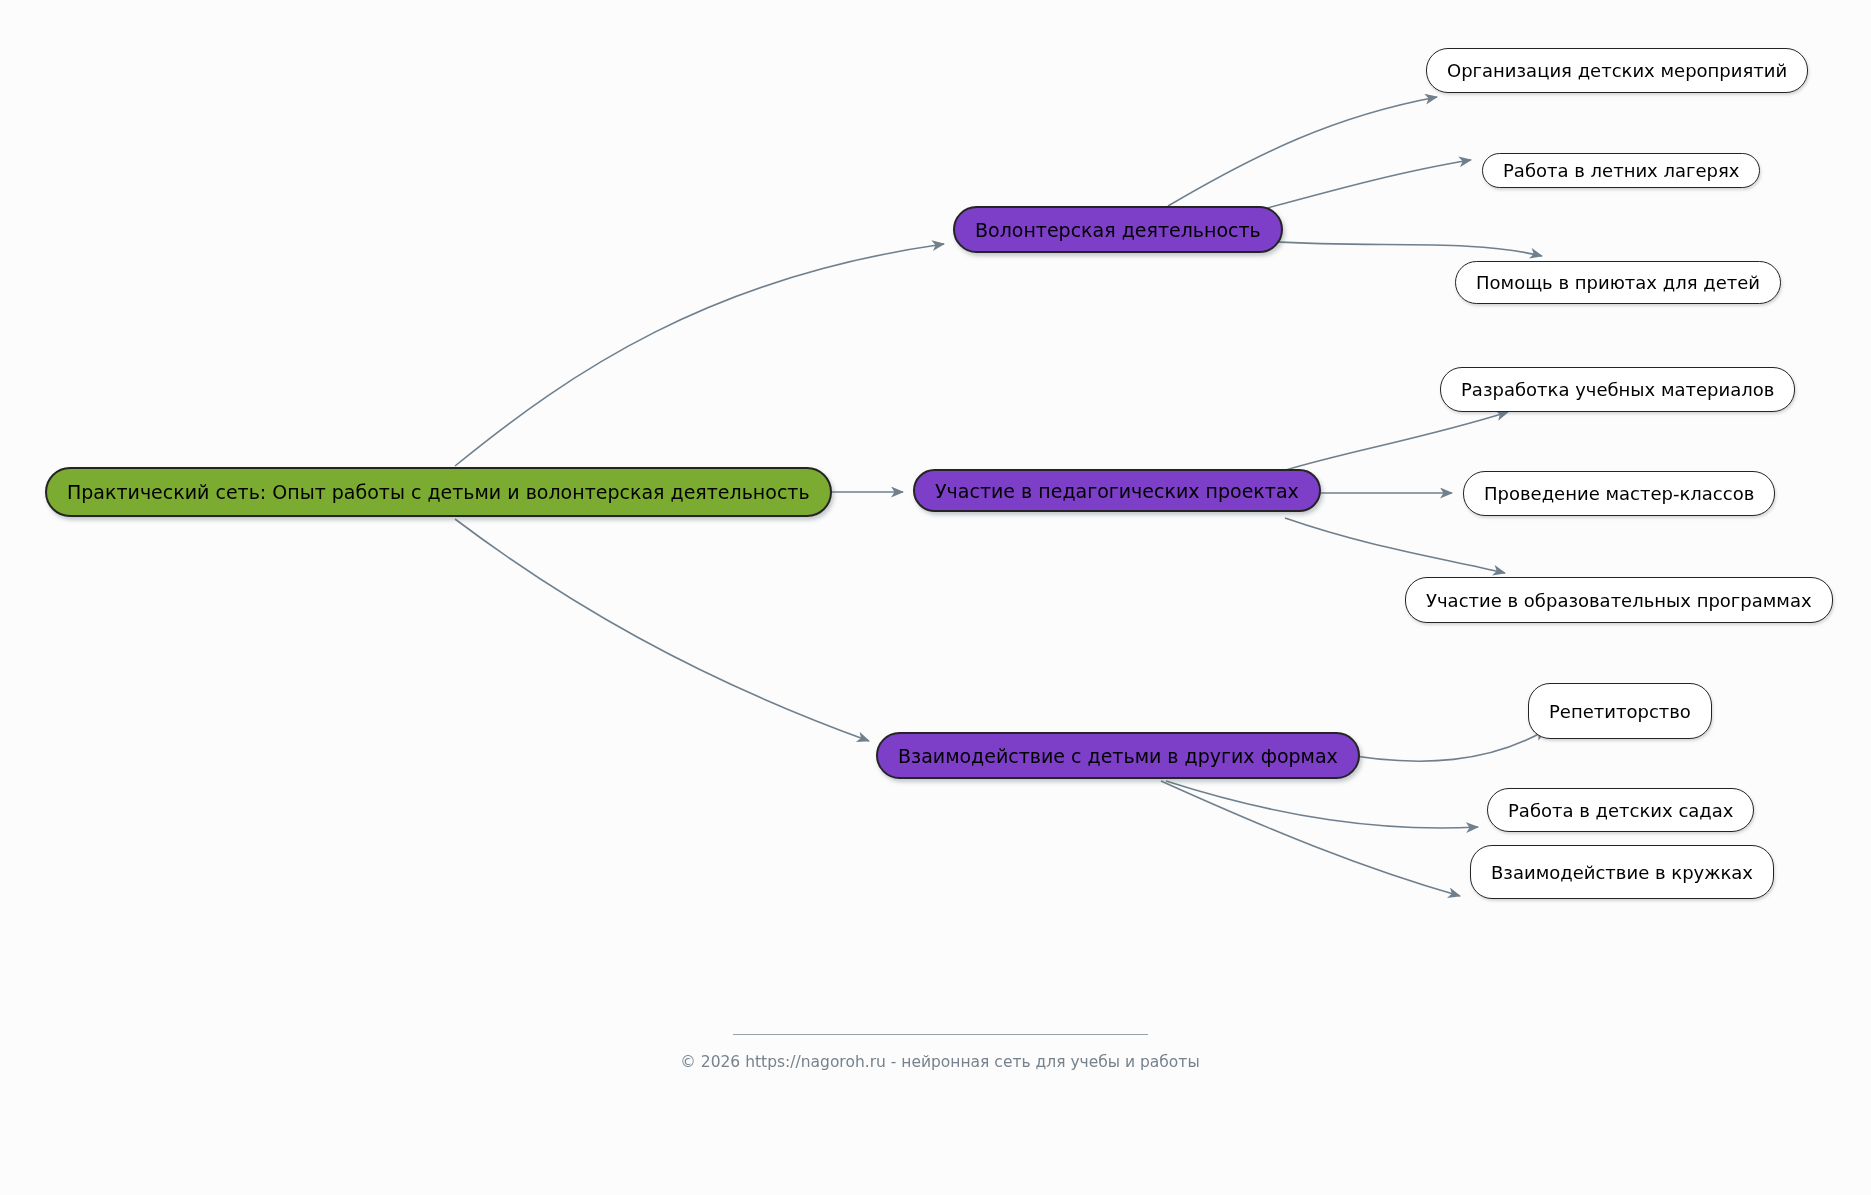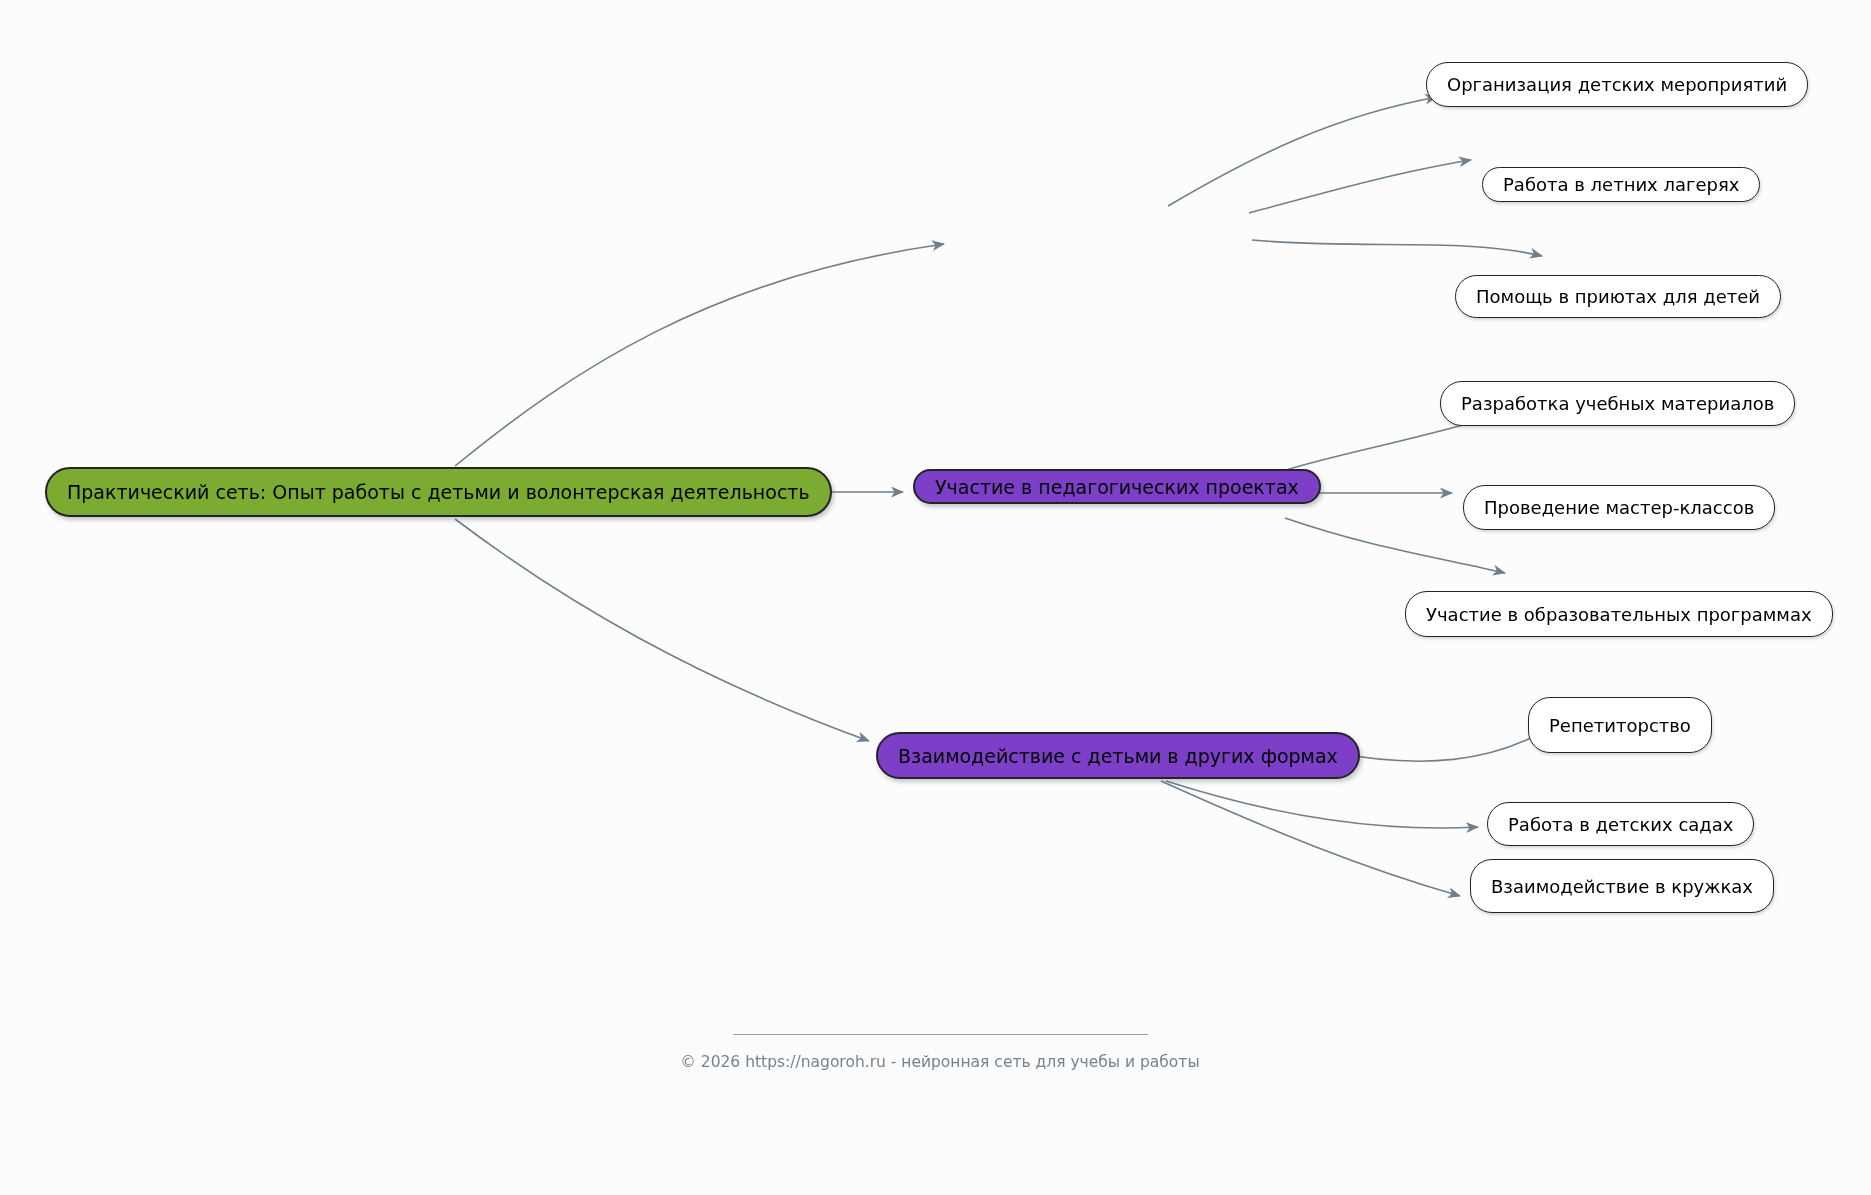--- a/index.html
+++ b/index.html
@@ -26,21 +26,20 @@
     background:#fff;
   }
   .node.root{background:#7BAB30;}
   .node.branch{background:#7D3EC8;}
   .node.leaf{
     background:#ffffff;
     border-width:1.5px;
     border-radius:22px;
     font-size:18px;
     box-shadow:1px 2px 3px rgba(90,100,110,0.25);
-    margin-top:14px;
   }
   .footer{
     position:absolute;z-index:2;
     left:940px;top:1020px;
     transform:translateX(-50%);
     width:760px;
     text-align:center;
   }
   .caption{
     color:#4F5E6B;
@@ -82,21 +81,22 @@
     <path class="edge" d="M1290,493 L1452,493" marker-end="url(#arrow)"></path>
     <path class="edge" d="M1285,518 C1372,548 1442,558 1505,573" marker-end="url(#arrow)"></path>
 
     <path class="edge" d="M1331,752 C1425,770 1492,761 1546,730" marker-end="url(#arrow)"></path>
     <path class="edge" d="M1166,781 C1282,818 1382,832 1478,827" marker-end="url(#arrow)"></path>
     <path class="edge" d="M1161,781 C1272,831 1362,868 1460,896" marker-end="url(#arrow)"></path>
   </svg>
 
   <div class="node root" style="left:45px;top:467px;height:50px;min-width:765px;">Практический сеть: Опыт работы с детьми и волонтерская деятельность</div>
 
-  <div class="node branch" style="left:913px;top:469px;height:35px;min-width:375px;">Участие в педагогических проектах</div>
+  <div class="node branch" style="left:953px;top:206px;height:47px;min-width:297px;">Волонтерская деятельность</div>
+  <div class="node branch" style="left:913px;top:469px;height:43px;min-width:375px;">Участие в педагогических проектах</div>
   <div class="node branch" style="left:876px;top:732px;height:47px;min-width:452px;">Взаимодействие с детьми в других формах</div>
 
   <div class="node leaf" style="left:1426px;top:48px;height:45px;min-width:372px;">Организация детских мероприятий</div>
   <div class="node leaf" style="left:1482px;top:153px;height:35px;min-width:265px;">Работа в летних лагерях</div>
   <div class="node leaf" style="left:1455px;top:261px;height:43px;min-width:315px;">Помощь в приютах для детей</div>
 
   <div class="node leaf" style="left:1440px;top:367px;height:45px;min-width:345px;text-align:center;">Разработка учебных материалов</div>
   <div class="node leaf" style="left:1463px;top:471px;height:45px;min-width:299px;">Проведение мастер-классов</div>
   <div class="node leaf" style="left:1405px;top:577px;height:46px;min-width:417px;">Участие в образовательных программах</div>
 

